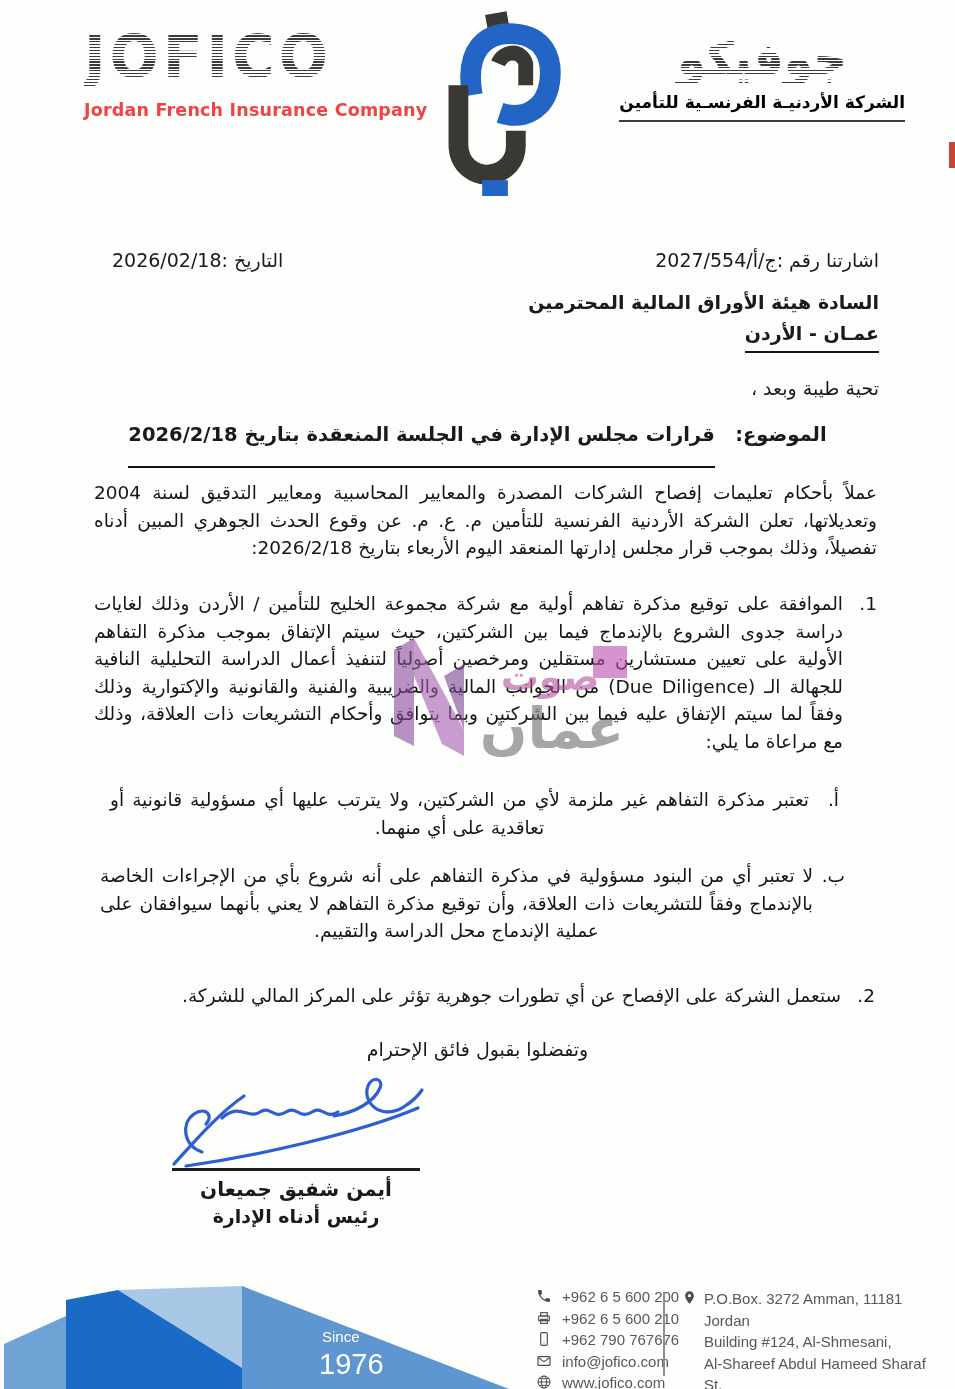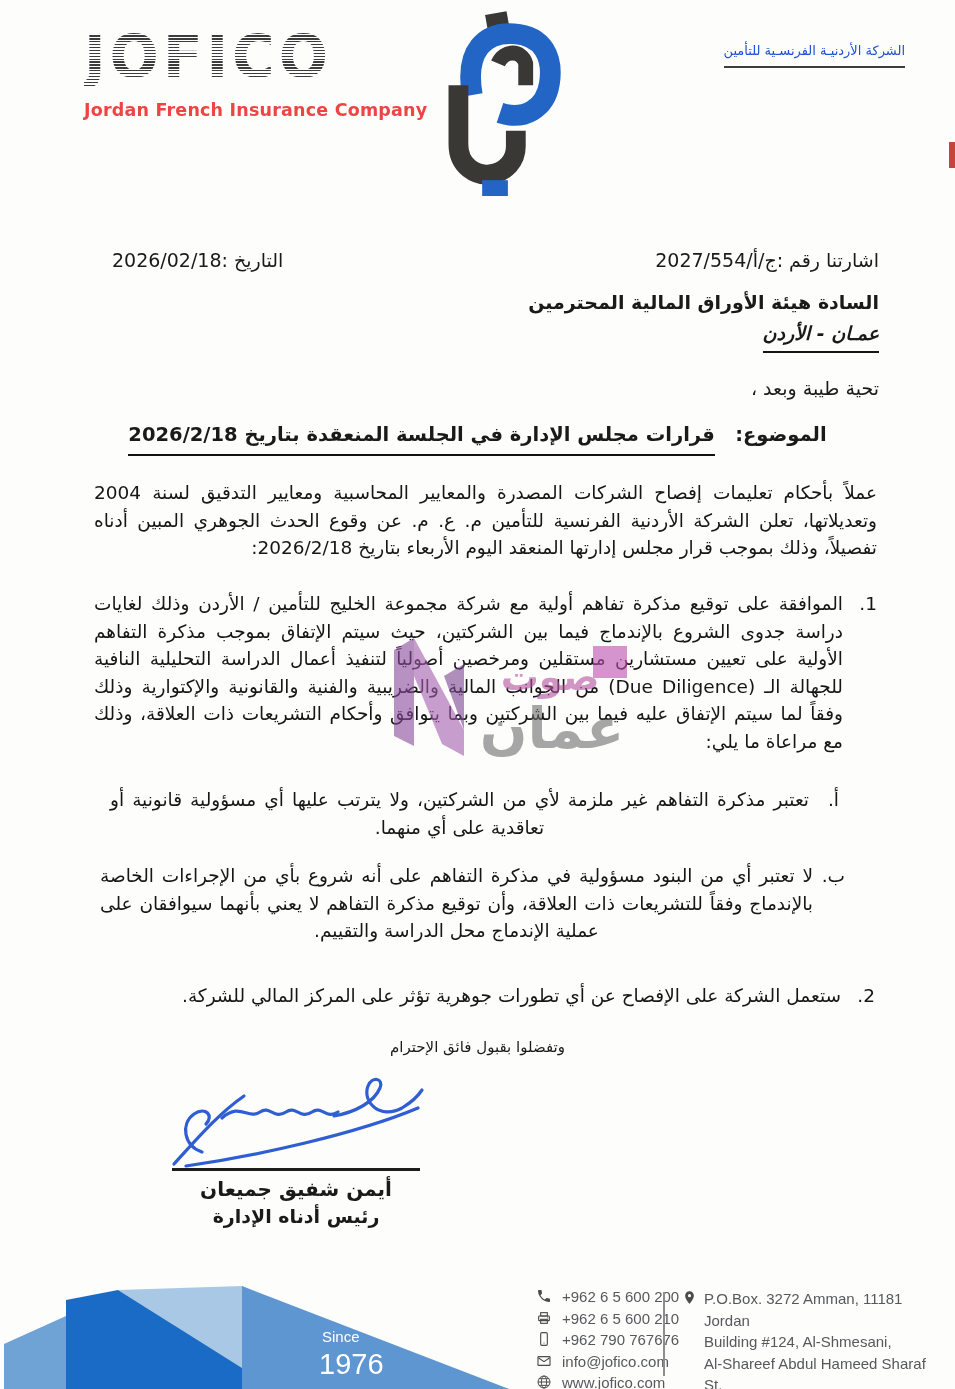--- a/index.html
+++ b/index.html
@@ -11,50 +11,50 @@
   .striped{
     background-image:repeating-linear-gradient(0deg,#3c3c3c 0px,#3c3c3c 1.3px,#ffffff 1.3px,#ffffff 2.9px);
     -webkit-background-clip:text;background-clip:text;
     color:transparent;-webkit-text-fill-color:transparent;
   }
   .jofico-en{font-size:58px;font-weight:700;letter-spacing:4px;line-height:1;}
   .jofico-en-sub{margin-top:14px;font-size:17.5px;font-weight:600;color:#ef4444;letter-spacing:.2px;}
   .logo-center{position:absolute;left:428px;top:10px;width:140px;height:188px;}
   .header-right{position:absolute;right:50px;top:34px;text-align:center;direction:rtl;}
   .jofico-ar{font-size:47px;font-weight:700;line-height:1.05;}
-  .jofico-ar-sub{margin-top:9px;font-size:13px;font-weight:400;color:#1d4ed8;
+  .jofico-ar-sub{margin-top:9px;font-size:17px;font-weight:700;color:#000000;
                  border-bottom:2px solid #3e3e3e;padding-bottom:8px;}
   .red-mark{position:absolute;right:0;top:142px;width:6px;height:26px;background:#c4453a;}
 
   
   .ar{direction:rtl;font-size:18.5px;line-height:27.5px;color:#161616;text-align:justify;}
   .meta{position:absolute;top:249px;left:112px;right:76px;display:flex;justify-content:space-between;
         direction:rtl;font-size:19px;}
   .addressee{position:absolute;top:287px;right:76px;direction:rtl;text-align:right;
              font-weight:700;font-size:19px;line-height:31px;}
-  .addressee .u{display:inline-block;border-bottom:2px solid #151515;padding-bottom:2px;font-style:italic;}
+  .addressee .u{display:inline-block;border-bottom:2px solid #151515;padding-bottom:2px;}
   .greeting{position:absolute;top:377px;right:76px;direction:rtl;font-size:19px;text-align:right;}
   .subject{position:absolute;top:423px;left:0;right:0;text-align:center;direction:rtl;
            font-size:19.5px;font-weight:700;}
-  .subject .u{border-bottom:2.2px solid #121212;padding-bottom:8px;}
+  .subject .u{border-bottom:2.2px solid #121212;padding-bottom:20px;}
 
   
   .intro{position:absolute;top:479px;left:94px;right:78px;}
   .item{position:absolute;display:flex;direction:rtl;}
   .item .marker{flex:none;width:34px;font-size:18.5px;line-height:27.5px;}
   .item .text{flex:1;}
   #item1{top:590px;left:94px;right:78px;}
   #itemA{top:786px;left:110px;right:116px;}
   #itemA .marker{width:30px;}
   #itemA .text{text-align-last:center;}
   #itemB{top:862px;left:100px;right:110px;}
   #itemB .marker{width:32px;}
   #itemB .text{text-align-last:center;}
   #item2{top:982px;left:94px;right:80px;}
-  .closing{position:absolute;top:1038px;left:0;right:0;text-align:center;direction:rtl;font-size:15px;}
+  .closing{position:absolute;top:1038px;left:0;right:0;text-align:center;direction:rtl;font-size:19px;}
 
   
   .sig{position:absolute;left:146px;top:1068px;width:300px;text-align:center;}
   .sig svg{display:block;margin:0 auto;}
   .sig-rule{width:248px;height:2.5px;background:#1d1d1d;margin:-10px auto 6px;}
   .sig-name{font-size:20px;font-weight:700;direction:rtl;}
   .sig-title{font-size:19px;font-weight:700;direction:rtl;margin-top:4px;}
 
   
   .watermark{position:absolute;left:380px;top:624px;width:268px;height:142px;opacity:.6;pointer-events:none;}
@@ -86,20 +86,21 @@
     <svg width="140" height="188" viewBox="0 0 140 190">
       <rect x="58" y="3" width="22" height="15" fill="#3a3835" transform="rotate(-10 69 10)"></rect>
       <path d="M44 86 C36 40 58 22 86 24 C116 26 126 48 122 74 C118 100 96 112 72 104" stroke="#2365c5" stroke-width="21" fill="none"></path>
       <path d="M70 54 C76 40 94 40 98 54 L98 76" stroke="#3a3835" stroke-width="15" fill="none"></path>
       <path d="M30 76 L30 136 C30 158 48 168 62 166 C78 164 88 152 88 138 L88 122" stroke="#3a3835" stroke-width="20" fill="none"></path>
       <rect x="54" y="172" width="26" height="16" fill="#2365c5"></rect>
     </svg>
   </div>
 
   <div class="header-right">
+    <div class="jofico-ar striped">جوفيكو</div>
     <div class="jofico-ar-sub">الشركة الأردنيـة الفرنسـية للتأمين</div>
   </div>
 
   <div class="red-mark"></div>
 
   <div class="meta">
     <span>اشارتنا رقم :ج/أ/2027/554</span>
     <span>التاريخ :2026/02/18</span>
   </div>
 

